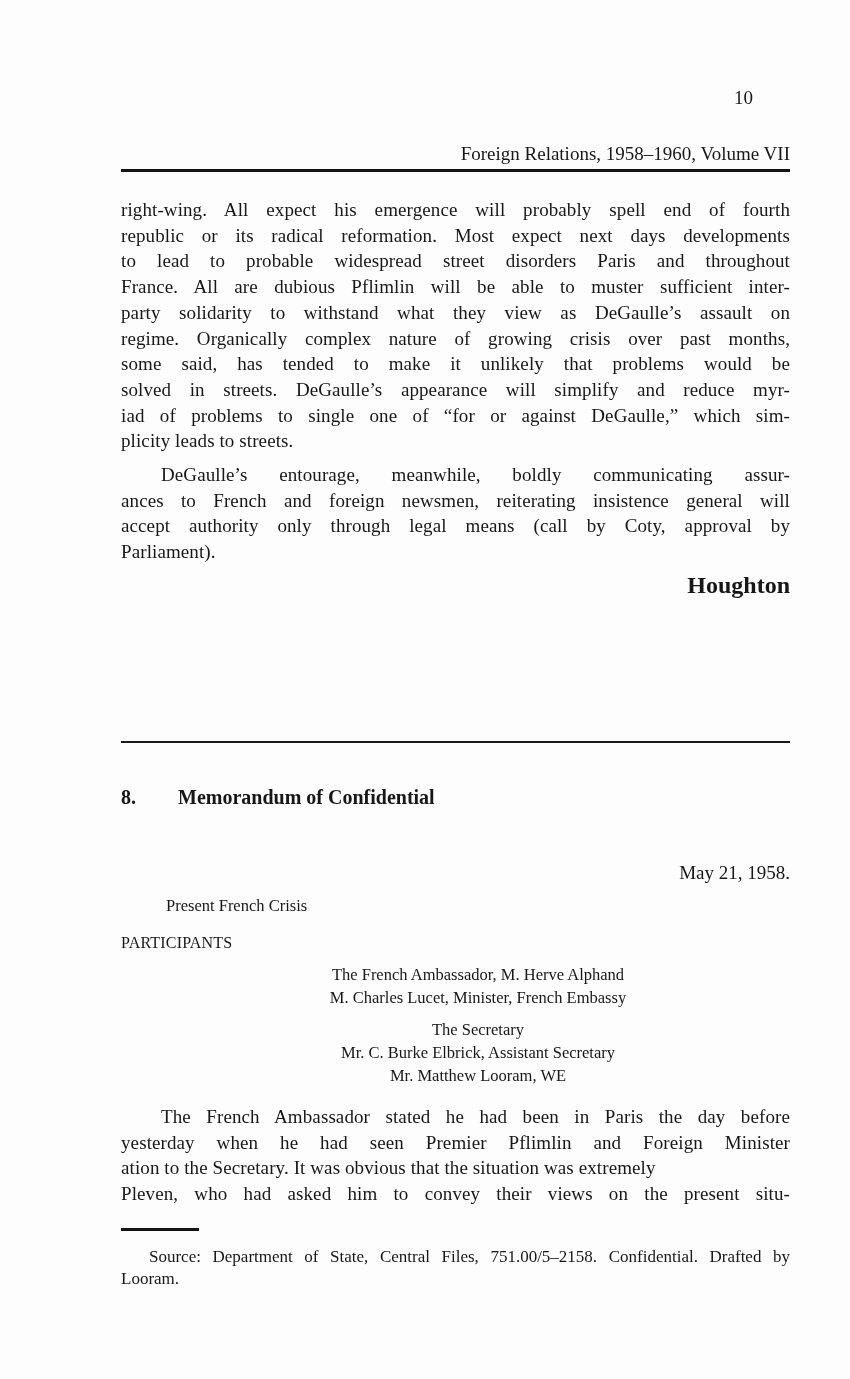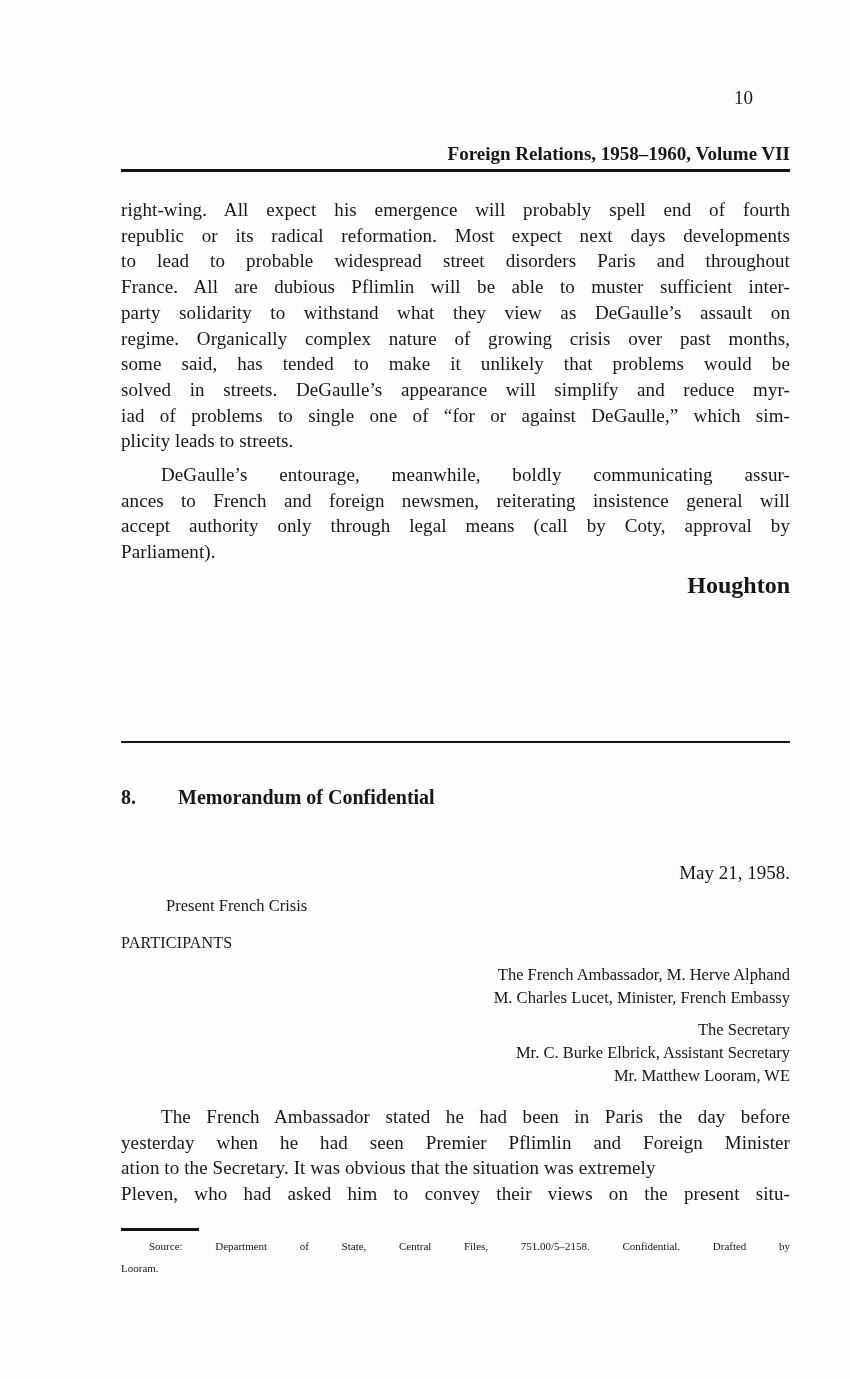--- a/index.html
+++ b/index.html
@@ -25,21 +25,21 @@
   
   .running-header {
     display: flex;
     align-items: flex-end;
     padding-top: 86px;
     font-size: 19px;
     line-height: 24px;
     flex-direction: column;
   }
   .hdr-num { width: 56px; flex: 0 0 56px; }
-  .hdr-title { flex: 1; font-weight: bold; }
+  .hdr-title { flex: 1; }
   .hdr-rule {
     height: 3px;
     background: #141414;
     margin-top: 3px;
   }
 
   
   .para {
     font-size: 19px;
     line-height: 25.7px;
@@ -98,33 +98,33 @@
     line-height: 21px;
   }
   .participants-label { margin-top: 16px; }
   .participant-group {
     margin-left: 45px;
     font-size: 16.5px;
     line-height: 23px;
   }
   .participant-group.g1 { margin-top: 10px; }
   .participant-group.g2 { margin-top: 9px; }
-  .pline { text-align: right; }
+  .pline { text-align: center; }
 
   .para-memo { margin-top: 17px; }
 
   .footnote-rule {
     margin-top: 21px;
     width: 78px;
     height: 3px;
     background: #141414;
   }
   .footnote {
-    margin-top: 4px;
-    font-size: 11px;
+    margin-top: 15px;
+    font-size: 17px;
     line-height: 22.5px;
   }
 </style>
 </head>
 <body>
 
 <div class="content">
 
   <div class="running-header">
     <span class="hdr-num">10</span>

